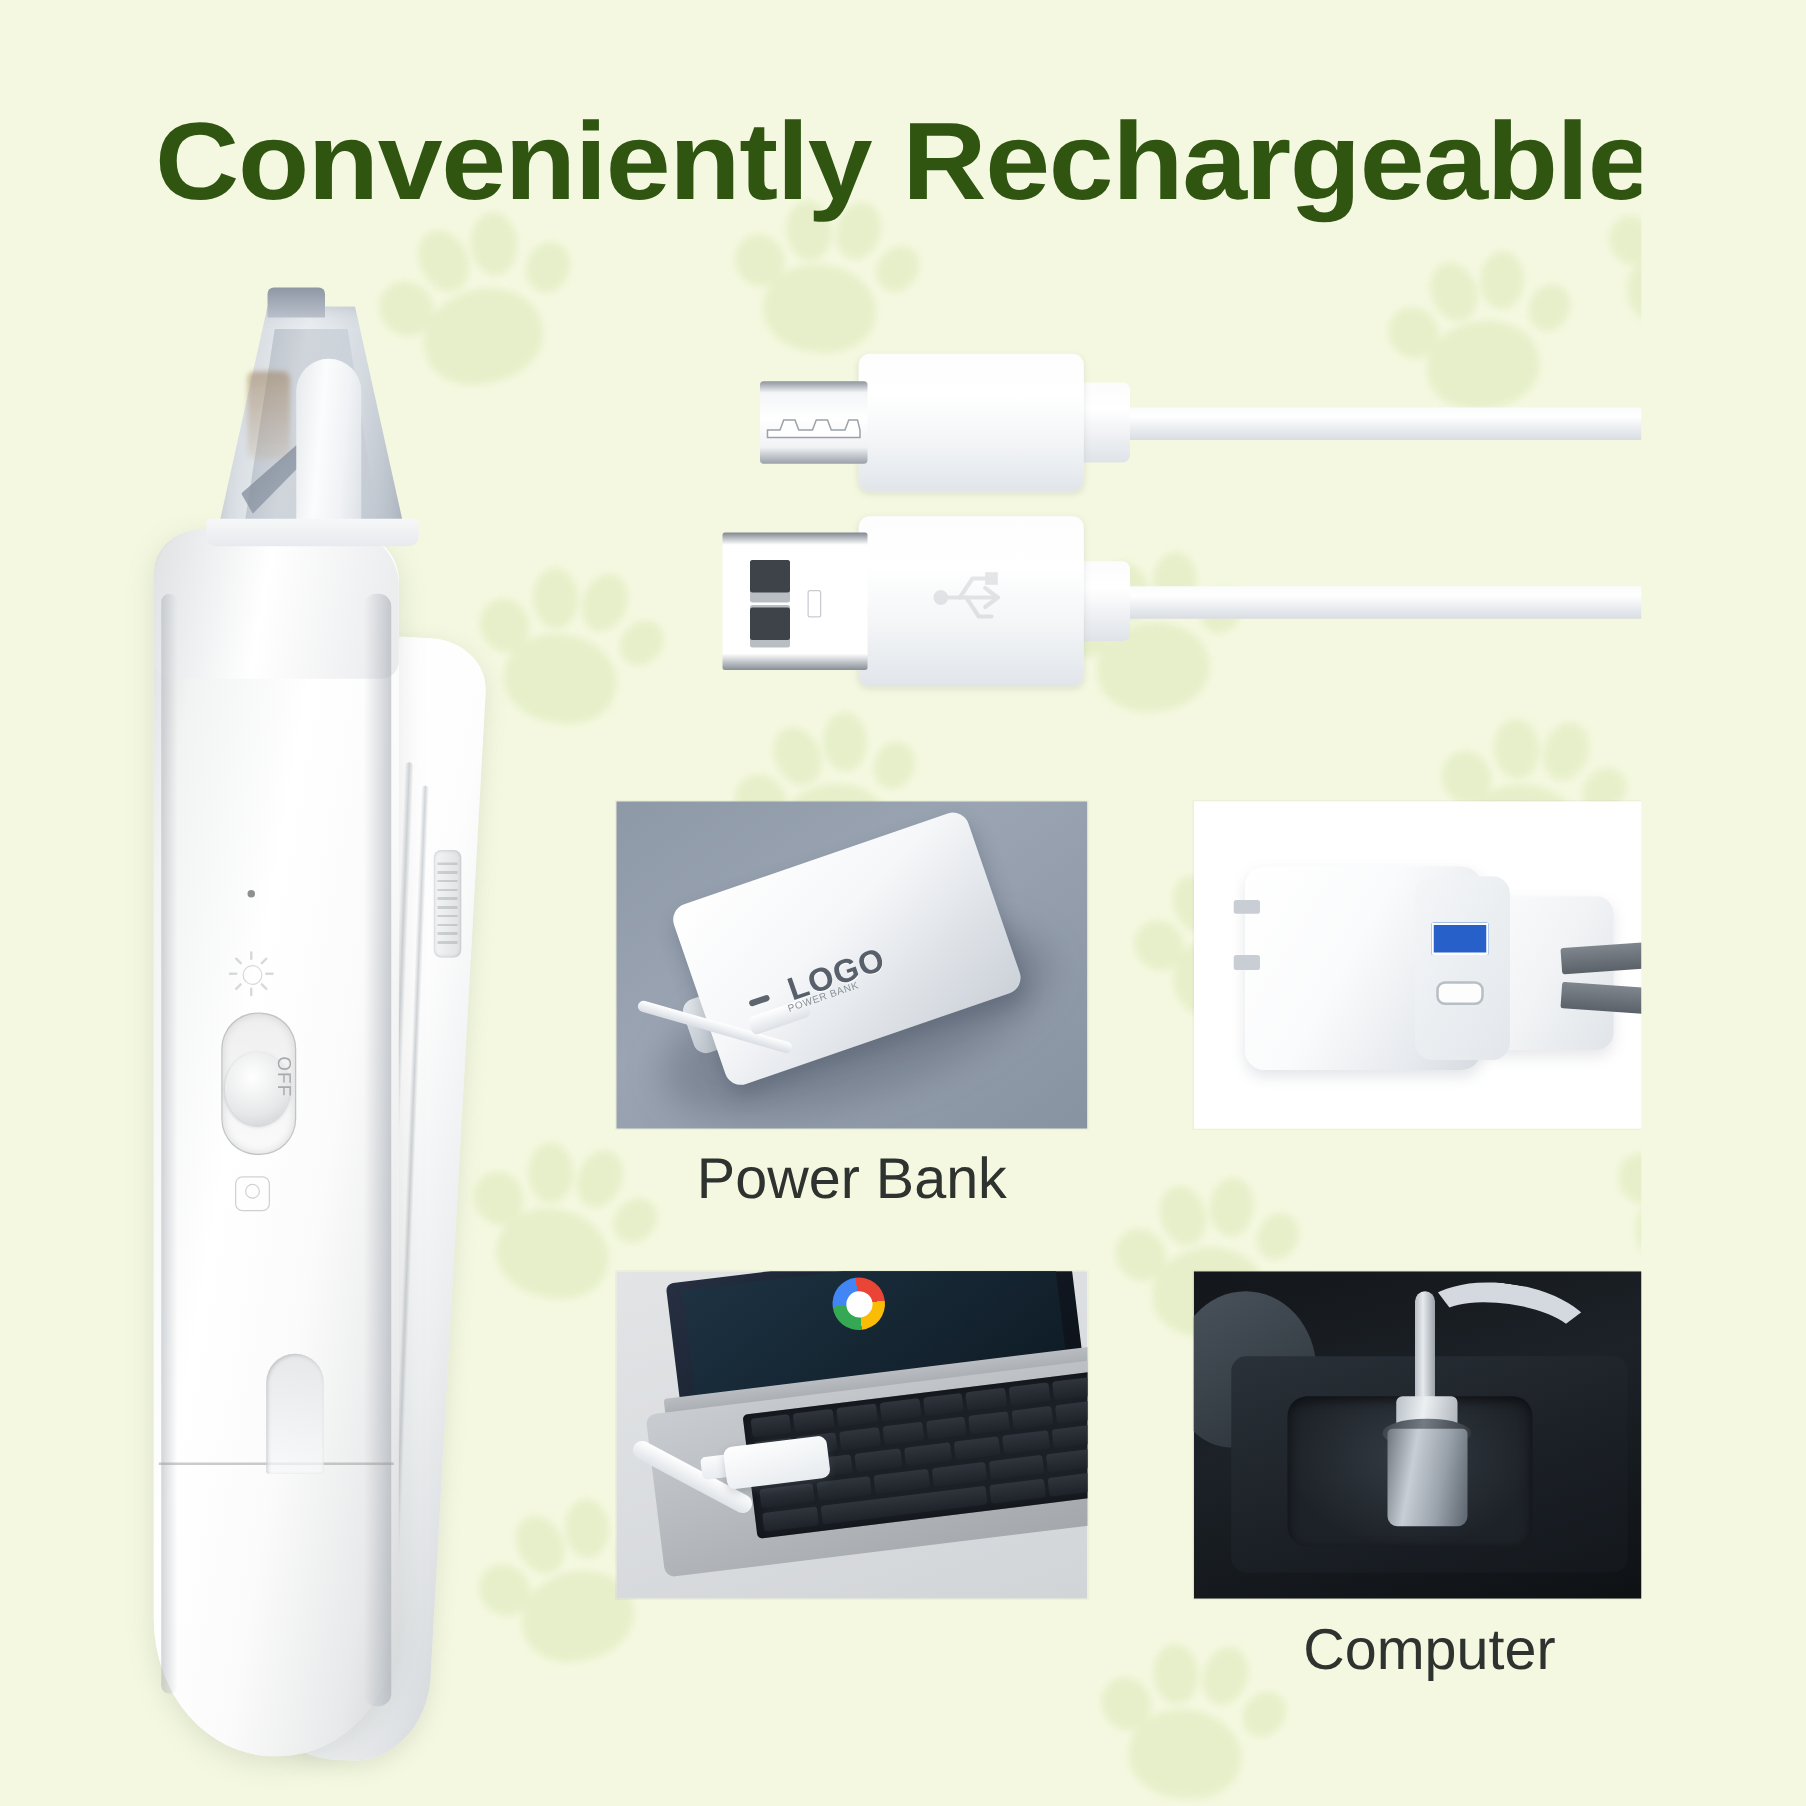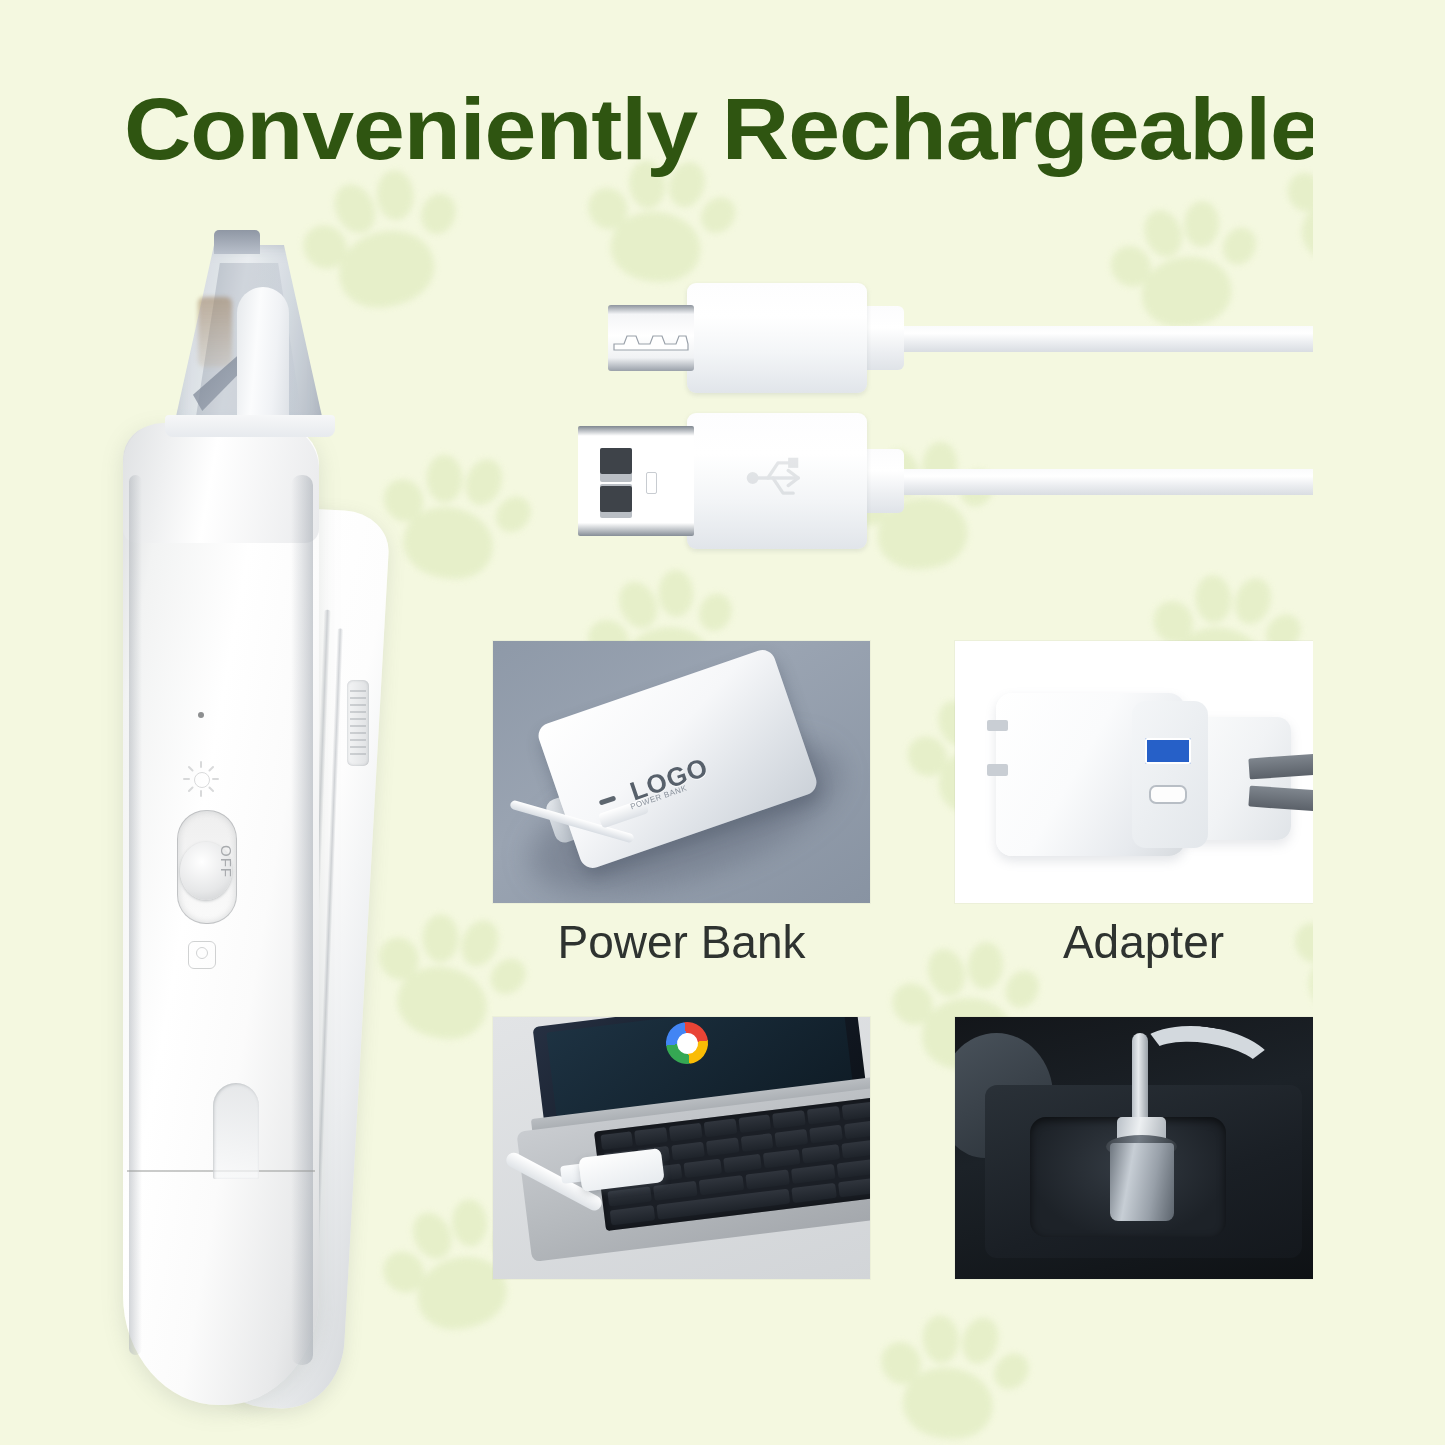--- a/index.html
+++ b/index.html
@@ -589,21 +589,20 @@
     <div class="ad-b2"></div>
     <div class="ad-pin" style="left:78%;top:44%;width:19%;height:8%;transform:rotate(-4deg);"></div>
     <div class="ad-pin" style="left:78%;top:56%;width:19%;height:8%;transform:rotate(4deg);"></div>
     <div class="ad-b1"></div>
     <div class="ad-prong" style="left:8.5%;top:30%;width:5.5%;height:4.5%;"></div>
     <div class="ad-prong" style="left:8.5%;top:47%;width:5.5%;height:4.5%;"></div>
     <div class="ad-face"></div>
     <div class="ad-usb"></div>
     <div class="ad-typec"></div>
   </div>
-  <div class="plabel" style="left:955px;top:915px;width:377px;">Adapter</div>
 
   <div class="photo" style="left:493px;top:1017px;width:377px;height:262px;">
     <div class="lt-bg"></div>
     <div class="lt-screen">
         <div class="lt-screen-in"></div>
       </div>
     <div class="chrome"></div>
     <div class="lt-hinge"></div>
     <div class="lt-base"></div>
     <div class="lt-keys">
@@ -660,14 +659,15 @@
     <div class="car-bg"></div>
     <div class="car-seat"></div>
     <div class="car-console"></div>
     <div class="car-recess"></div>
     <div class="car-cable-bend"></div>
     <div class="car-cable"></div>
     <div class="car-plug"></div>
     <div class="car-charger-top"></div>
     <div class="car-charger"></div>
   </div>
+  <div class="plabel" style="left:955px;top:1292px;width:377px;">Computer</div>
 
 </div>
 
 </body></html>

